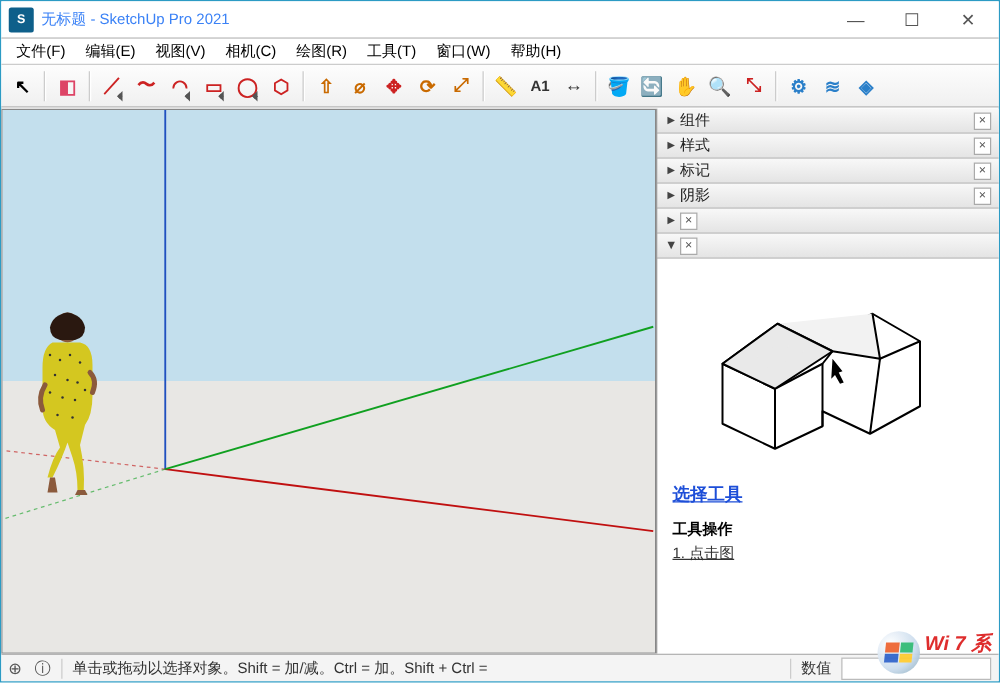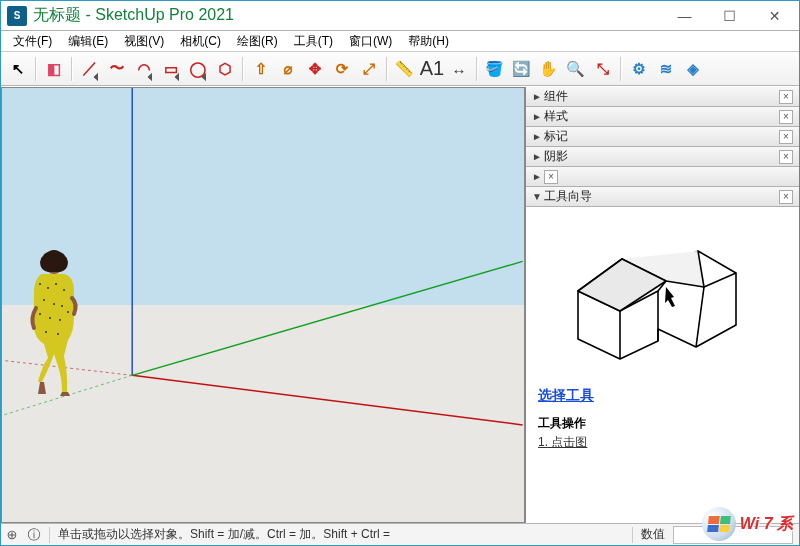--- a/index.html
+++ b/index.html
@@ -1,19 +1,19 @@
 <!DOCTYPE html>
 <html><head>
 <meta charset="utf-8">
 <style>
 * { margin: 0; padding: 0; box-sizing: border-box; font-family: "Microsoft YaHei", "SimSun", Arial, sans-serif; }
 body { width: 800px; height: 546px; overflow: hidden; background: #fff; position: relative; border: 1px solid #2c9bc4; }
 .titlebar { height: 30px; background: #fff; display: flex; align-items: center; padding: 0 2px; border-bottom: 1px solid #b0b0b0; }
 .titlebar .app-icon { width: 20px; height: 20px; background: #0e5f8a; border-radius: 2px; display: flex; align-items: center; justify-content: center; margin: 0 6px 0 4px; color: #fff; font-size: 10px; font-weight: bold; }
-.titlebar .title { font-size: 16px; color: #15803d; flex: 1; }
+.titlebar .title { font-size: 12px; color: #3b82f6; flex: 1; }
 .titlebar .winbtns { display: flex; }
 .titlebar .winbtn { width: 45px; height: 28px; display: flex; align-items: center; justify-content: center; color: #555; font-size: 14px; cursor: default; }
 .menubar { height: 21px; background: #fff; display: flex; align-items: center; padding: 0 4px; border-bottom: 1px solid #ccc; }
 .menubar .menu-item { font-size: 12px; color: #000; padding: 2px 8px; cursor: default; }
 .toolbar { height: 34px; background: linear-gradient(#fdfdfd, #f0f0f0); border-bottom: 1px solid #b5b5b5; display: flex; align-items: center; padding: 0 4px; gap: 1px; }
 .tool { width: 26px; height: 26px; display: flex; align-items: center; justify-content: center; border: 1px solid transparent; border-radius: 2px; cursor: default; position: relative; }
 .tool.dd::after { content: ""; position: absolute; right: 1px; bottom: 1px; border: 3px solid transparent; border-top-color: #555; border-left-color: #555; transform: rotate(-45deg); width: 0; height: 0; }
 .tool-sep { width: 2px; height: 24px; border-left: 1px solid #ccc; border-right: 1px solid #fff; margin: 0 3px; }
 .content { position: absolute; top: 86px; left: 0; right: 0; bottom: 22px; display: flex; }
 .viewport { flex: 1; position: relative; background: linear-gradient(to bottom, #c3dfed 0%, #c3dfed 50%, #e8e7e4 50%, #e8e7e4 100%); border: 1px solid #888; margin: 0 0 0 0; overflow: hidden; }
@@ -29,21 +29,21 @@
 .panel-body .illus { width: 100%; height: 160px; display: flex; align-items: center; justify-content: center; }
 .panel-body h3 { font-size: 14px; font-weight: bold; margin-top: 8px; color: #1d4ed8; text-decoration: underline; }
 .panel-body .desc { font-size: 12px; color: #333; margin-top: 2px; line-height: 1.4; }
 .panel-body h4 { font-size: 12px; font-weight: bold; margin-top: 10px; color: #000; }
 .panel-body .step { font-size: 12px; color: #333; margin-top: 2px; text-decoration: underline; }
 .statusbar { position: absolute; bottom: 0; left: 0; right: 0; height: 22px; background: #f4f4f4; border-top: 1px solid #b5b5b5; display: flex; align-items: center; font-size: 12px; color: #333; }
 .statusbar .sicon { width: 22px; text-align: center; font-size: 13px; color: #555; }
 .statusbar .ssep { width: 1px; height: 16px; background: #ccc; margin: 0 4px; }
 .statusbar .stext { padding: 0 4px; }
 .statusbar .spacer { flex: 1; }
-.watermark { position: absolute; right: 6px; bottom: 2px; height: 38px; display: flex; align-items: center; gap: 4px; opacity: 0.95; pointer-events: none; }
+.watermark { position: absolute; right: 6px; bottom: 2px; height: 38px; display: flex; gap: 4px; opacity: 0.95; pointer-events: none; }
 .watermark .orb { width: 34px; height: 34px; border-radius: 50%; background: radial-gradient(circle at 30% 30%, #fff, #cde 60%, #8ab); display: flex; align-items: center; justify-content: center; }
 .watermark .flag { width: 22px; height: 16px; display: grid; grid-template: 1fr 1fr / 1fr 1fr; gap: 1px; transform: skewX(-6deg); }
 .watermark .flag div:nth-child(1){background:#e63;} .watermark .flag div:nth-child(2){background:#3b7;} .watermark .flag div:nth-child(3){background:#36c;} .watermark .flag div:nth-child(4){background:#fc3;}
 .watermark .wtext { font-size: 16px; font-weight: bold; color: #d22; font-style: italic; text-shadow: 1px 1px 0 #fff; }
 .figure { position: absolute; left: 22px; top: 160px; }
 </style>
 </head>
 <body>
 
 <div class="titlebar">
@@ -108,21 +108,21 @@
       <span style="color: rgb(201, 106, 0); font-size: 15px; font-weight: bold;">⟳</span>
     </div>
     <div class="tool">
       <span style="color: rgb(201, 106, 0); font-size: 15px; font-weight: bold;">⤢</span>
     </div>
     <div class="tool-sep"></div>
     <div class="tool">
       <span style="color: rgb(201, 106, 0); font-size: 15px; font-weight: bold;">📏</span>
     </div>
     <div class="tool">
-      <span style="color: rgb(51, 51, 51); font-size: 20px; font-weight: normal;">A1</span>
+      <span style="color: rgb(51, 51, 51); font-size: 12px; font-weight: bold;">A1</span>
     </div>
     <div class="tool">
       <span style="color: rgb(51, 51, 51); font-size: 15px; font-weight: bold;">↔</span>
     </div>
     <div class="tool-sep"></div>
     <div class="tool">
       <span style="color: rgb(181, 138, 0); font-size: 15px; font-weight: bold;">🪣</span>
     </div>
     <div class="tool">
       <span style="color: rgb(34, 170, 119); font-size: 15px; font-weight: bold;">🔄</span>
@@ -208,21 +208,20 @@
           <span class="arrow">►</span>
           <span class="label">阴影</span>
           <span class="close">×</span>
         </div>
         <div class="panel-section">
           <span class="arrow">►</span>
           <span class="close">×</span>
         </div>
         <div class="panel-section">
           <span class="arrow">▼</span>
-          <span class="label">工具向导</span>
           <span class="close">×</span>
         </div>
       </div>
     <div class="panel-body">
       <div class="illus">
         <svg width="210" height="140" viewBox="0 0 210 140">
           <g stroke="#000" stroke-width="1.6" fill="#fff" stroke-linejoin="round">
             <path d="M20 92 L20 62 L64 30 L108 52 L108 38 L140 22 L178 44 L178 96 L138 118 L100 100 L100 112 L62 130 L20 110 Z"></path>
             <path d="M20 62 L62 82 L100 62 L108 52" fill="none"></path>
             <path d="M62 82 L62 130" fill="none"></path>

